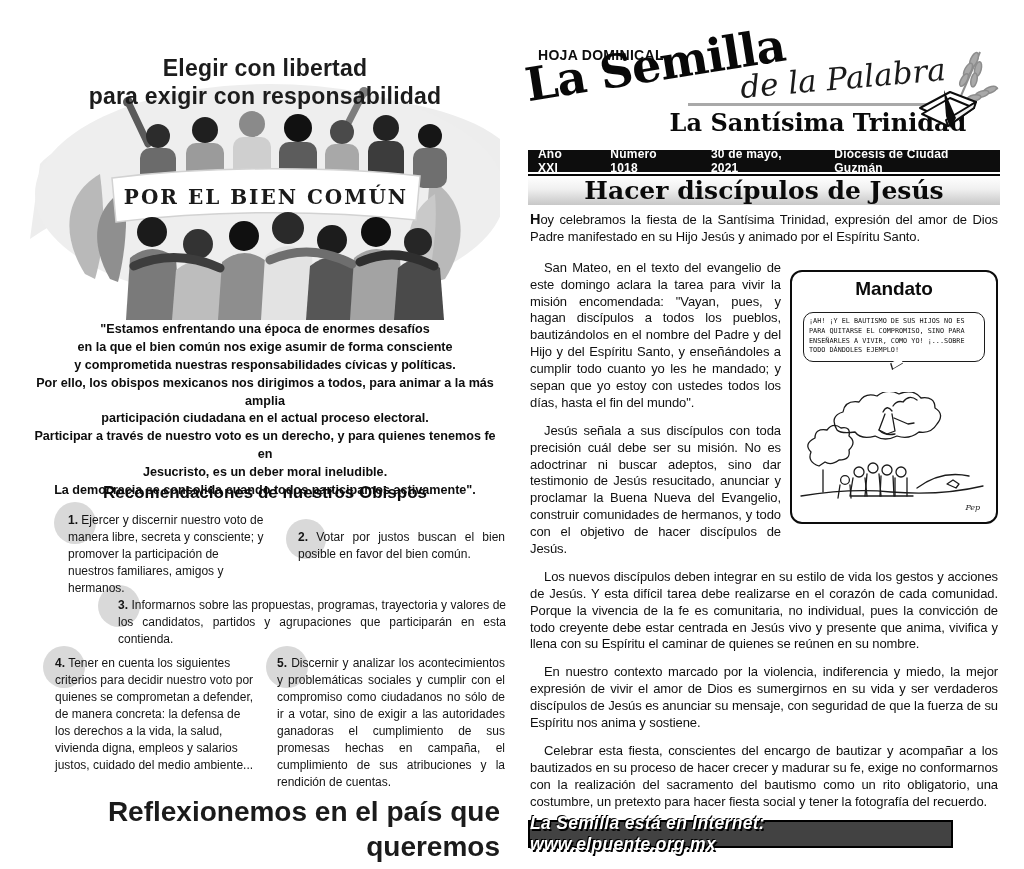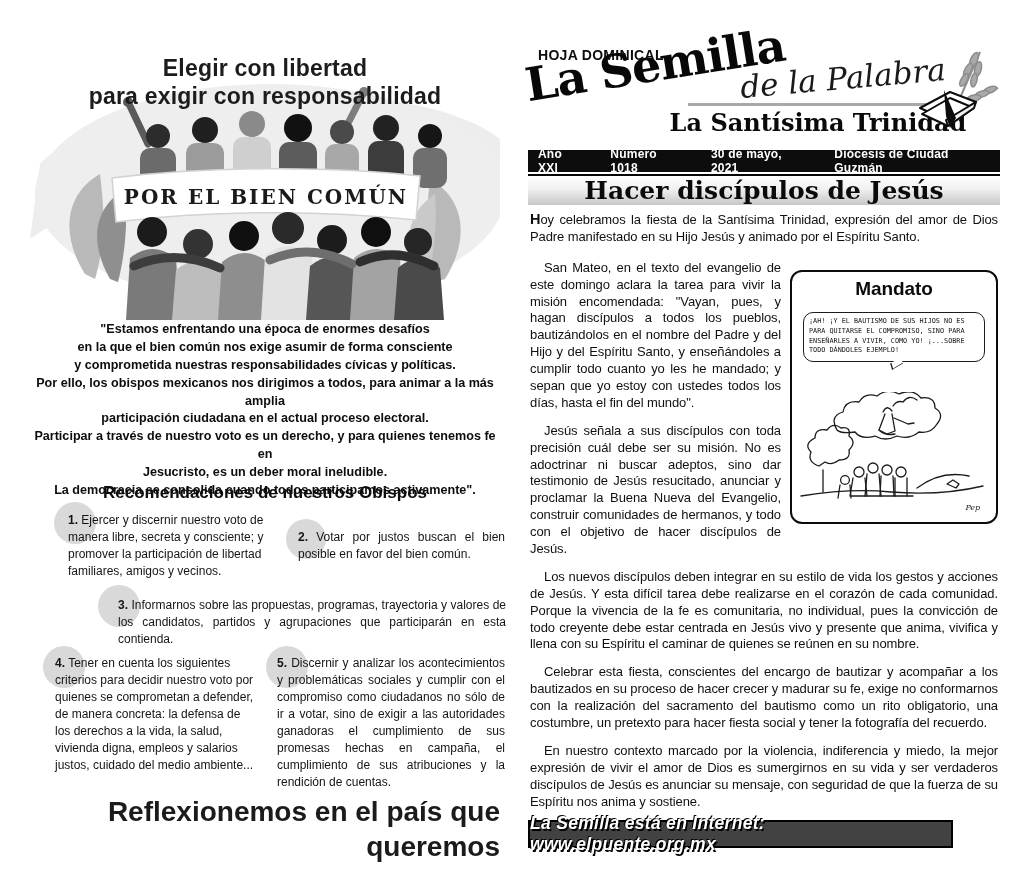--- a/index.html
+++ b/index.html
@@ -192,21 +192,21 @@
 La democracia se consolida cuando todos participamos activamente".</p>
 
     <h2 class="lp-rec-title">Recomendaciones de nuestros Obispos</h2>
 
     <span class="rec-circle c-1"></span>
     <span class="rec-circle c-2"></span>
     <span class="rec-circle c-3"></span>
     <span class="rec-circle c-4"></span>
     <span class="rec-circle c-5"></span>
 
-    <p class="rec-item rec-1"><span class="num">1.</span><span> Ejercer y discernir nuestro voto de manera libre, secreta y consciente; y promover la participación de libertad familiares, amigos y vecinos.</span></p>
+    <p class="rec-item rec-1"><span class="num">1.</span><span> Ejercer y discernir nuestro voto de manera libre, secreta y consciente; y promover la participación de nuestros familiares, amigos y hermanos.</span></p>
     <p class="rec-item rec-2"><span class="num">2.</span><span> Votar por justos buscan el bien posible en favor del bien común.</span></p>
     <p class="rec-item rec-3"><span class="num">3.</span><span> Informarnos sobre las propuestas, programas, trayectoria y valores de los candidatos, partidos y agrupaciones que participarán en esta contienda.</span></p>
     <p class="rec-item rec-4"><span class="num">4.</span><span> Tener en cuenta los siguientes criterios para decidir nuestro voto por quienes se comprometan a defender, de manera concreta: la defensa de los derechos a la vida, la salud, vivienda digna, empleos y salarios justos, cuidado del medio ambiente...</span></p>
     <p class="rec-item rec-5"><span class="num">5.</span><span> Discernir y analizar los acontecimientos y problemáticas sociales y cumplir con el compromiso como ciudadanos no sólo de ir a votar, sino de exigir a las autoridades ganadoras el cumplimiento de sus promesas hechas en campaña, el cumplimiento de sus atribuciones y la rendición de cuentas.</span></p>
 
     <div class="lp-footer">
       <span>Reflexionemos en el país que queremos</span>
       <span class="f2">y votemos a conciencia este 6 de junio</span>
     </div>
   </section>
@@ -291,22 +291,22 @@
                 <path d="M43 93 l-2 13 M53 93 l1 13"></path>
             </g>
           </g>
         </svg>
         <span class="cartoon-sign">Pep</span>
       </aside>
 
       <p>San Mateo, en el texto del evangelio de este domingo aclara la tarea para vivir la misión encomendada: "Vayan, pues, y hagan discípulos a todos los pueblos, bautizándolos en el nombre del Padre y del Hijo y del Espíritu Santo, y enseñándoles a cumplir todo cuanto yo les he mandado; y sepan que yo estoy con ustedes todos los días, hasta el fin del mundo".</p>
       <p>Jesús señala a sus discípulos con toda precisión cuál debe ser su misión. No es adoctrinar ni buscar adeptos, sino dar testimonio de Jesús resucitado, anunciar y proclamar la Buena Nueva del Evangelio, construir comunidades de hermanos, y todo con el objetivo de hacer discípulos de Jesús.</p>
       <p class="p-clear">Los nuevos discípulos deben integrar en su estilo de vida los gestos y acciones de Jesús. Y esta difícil tarea debe realizarse en el corazón de cada comunidad. Porque la vivencia de la fe es comunitaria, no individual, pues la convicción de todo creyente debe estar centrada en Jesús vivo y presente que anima, vivifica y llena con su Espíritu el caminar de quienes se reúnen en su nombre.</p>
+      <p>En nuestro contexto marcado por la violencia, indiferencia y miedo, la mejor expresión de vivir el amor de Dios es sumergirnos en su vida y ser verdaderos discípulos de Jesús es anunciar su mensaje, con seguridad de que la fuerza de su Espíritu nos anima y sostiene.</p>
       <p>Celebrar esta fiesta, conscientes del encargo de bautizar y acompañar a los bautizados en su proceso de hacer crecer y madurar su fe, exige no conformarnos con la realización del sacramento del bautismo como un rito obligatorio, una costumbre, un pretexto para hacer fiesta social y tener la fotografía del recuerdo.</p>
-      <p>En nuestro contexto marcado por la violencia, indiferencia y miedo, la mejor expresión de vivir el amor de Dios es sumergirnos en su vida y ser verdaderos discípulos de Jesús es anunciar su mensaje, con seguridad de que la fuerza de su Espíritu nos anima y sostiene.</p>
     </article>
 
     <div class="footer-bar">
       <span>La Semilla está en Internet: www.elpuente.org.mx</span>
     </div>
   </section>
 
 </div>
 
 </body></html>

